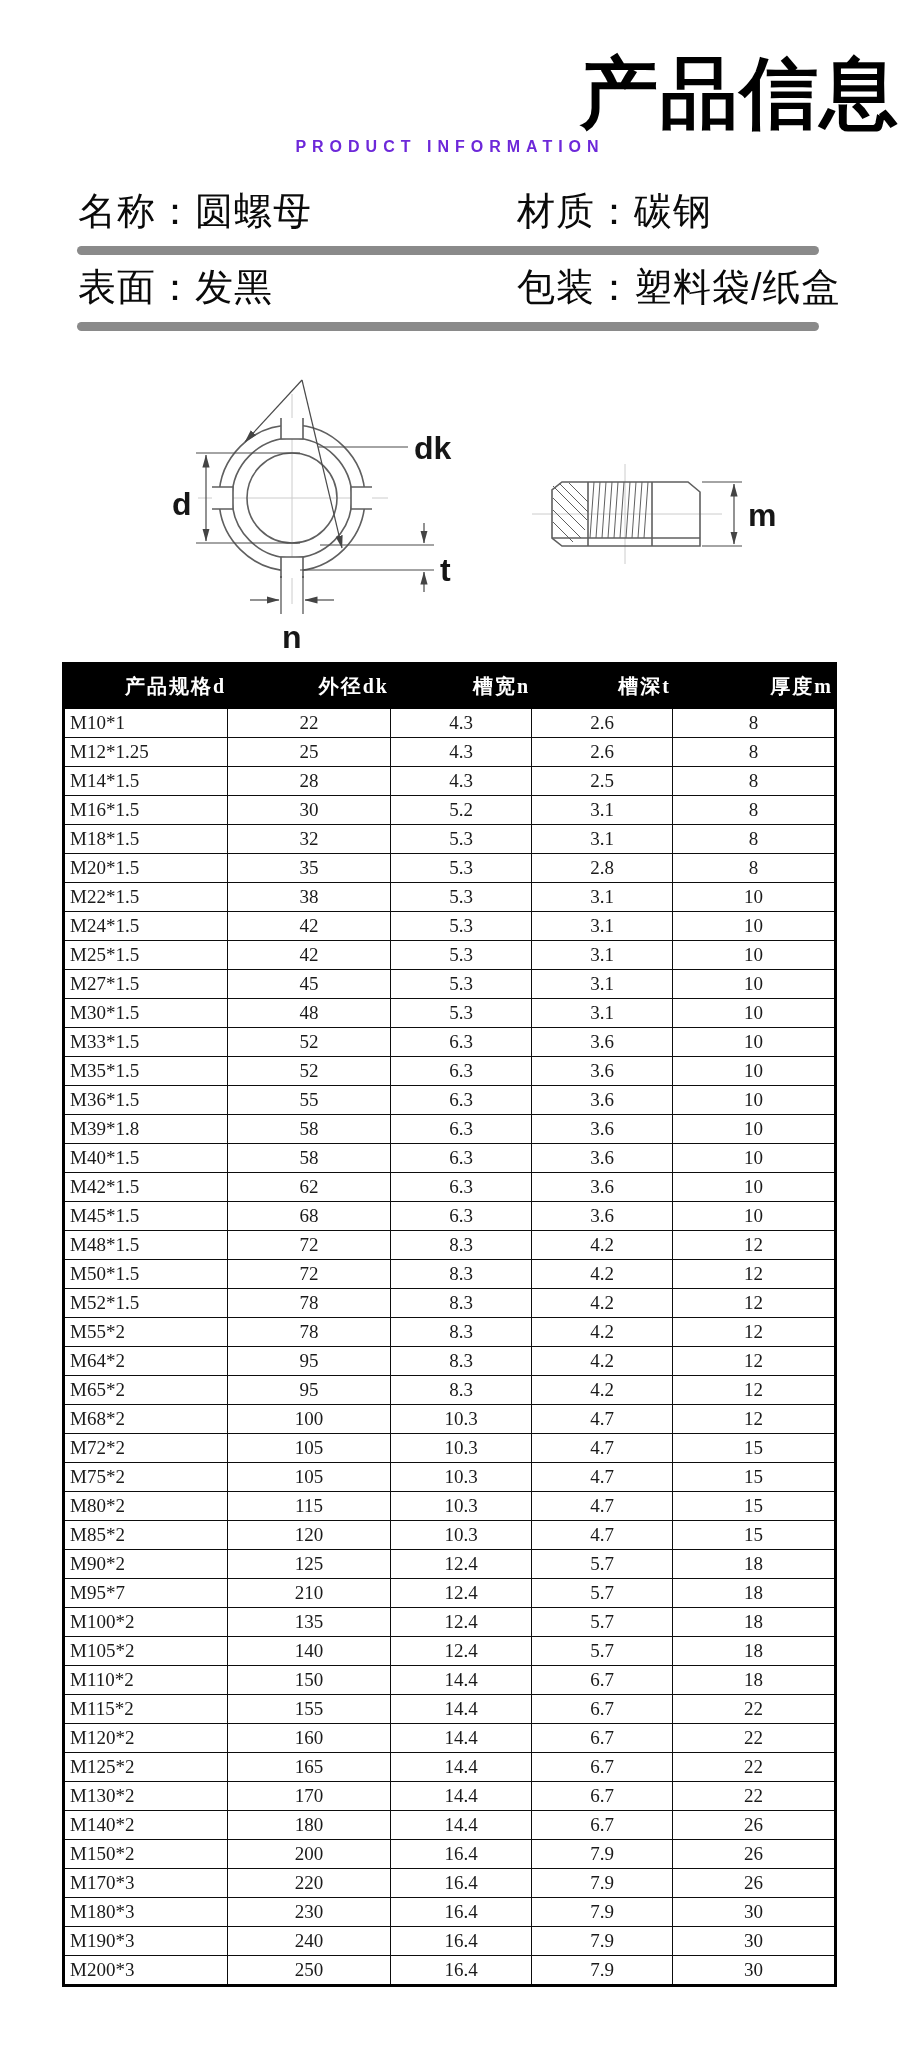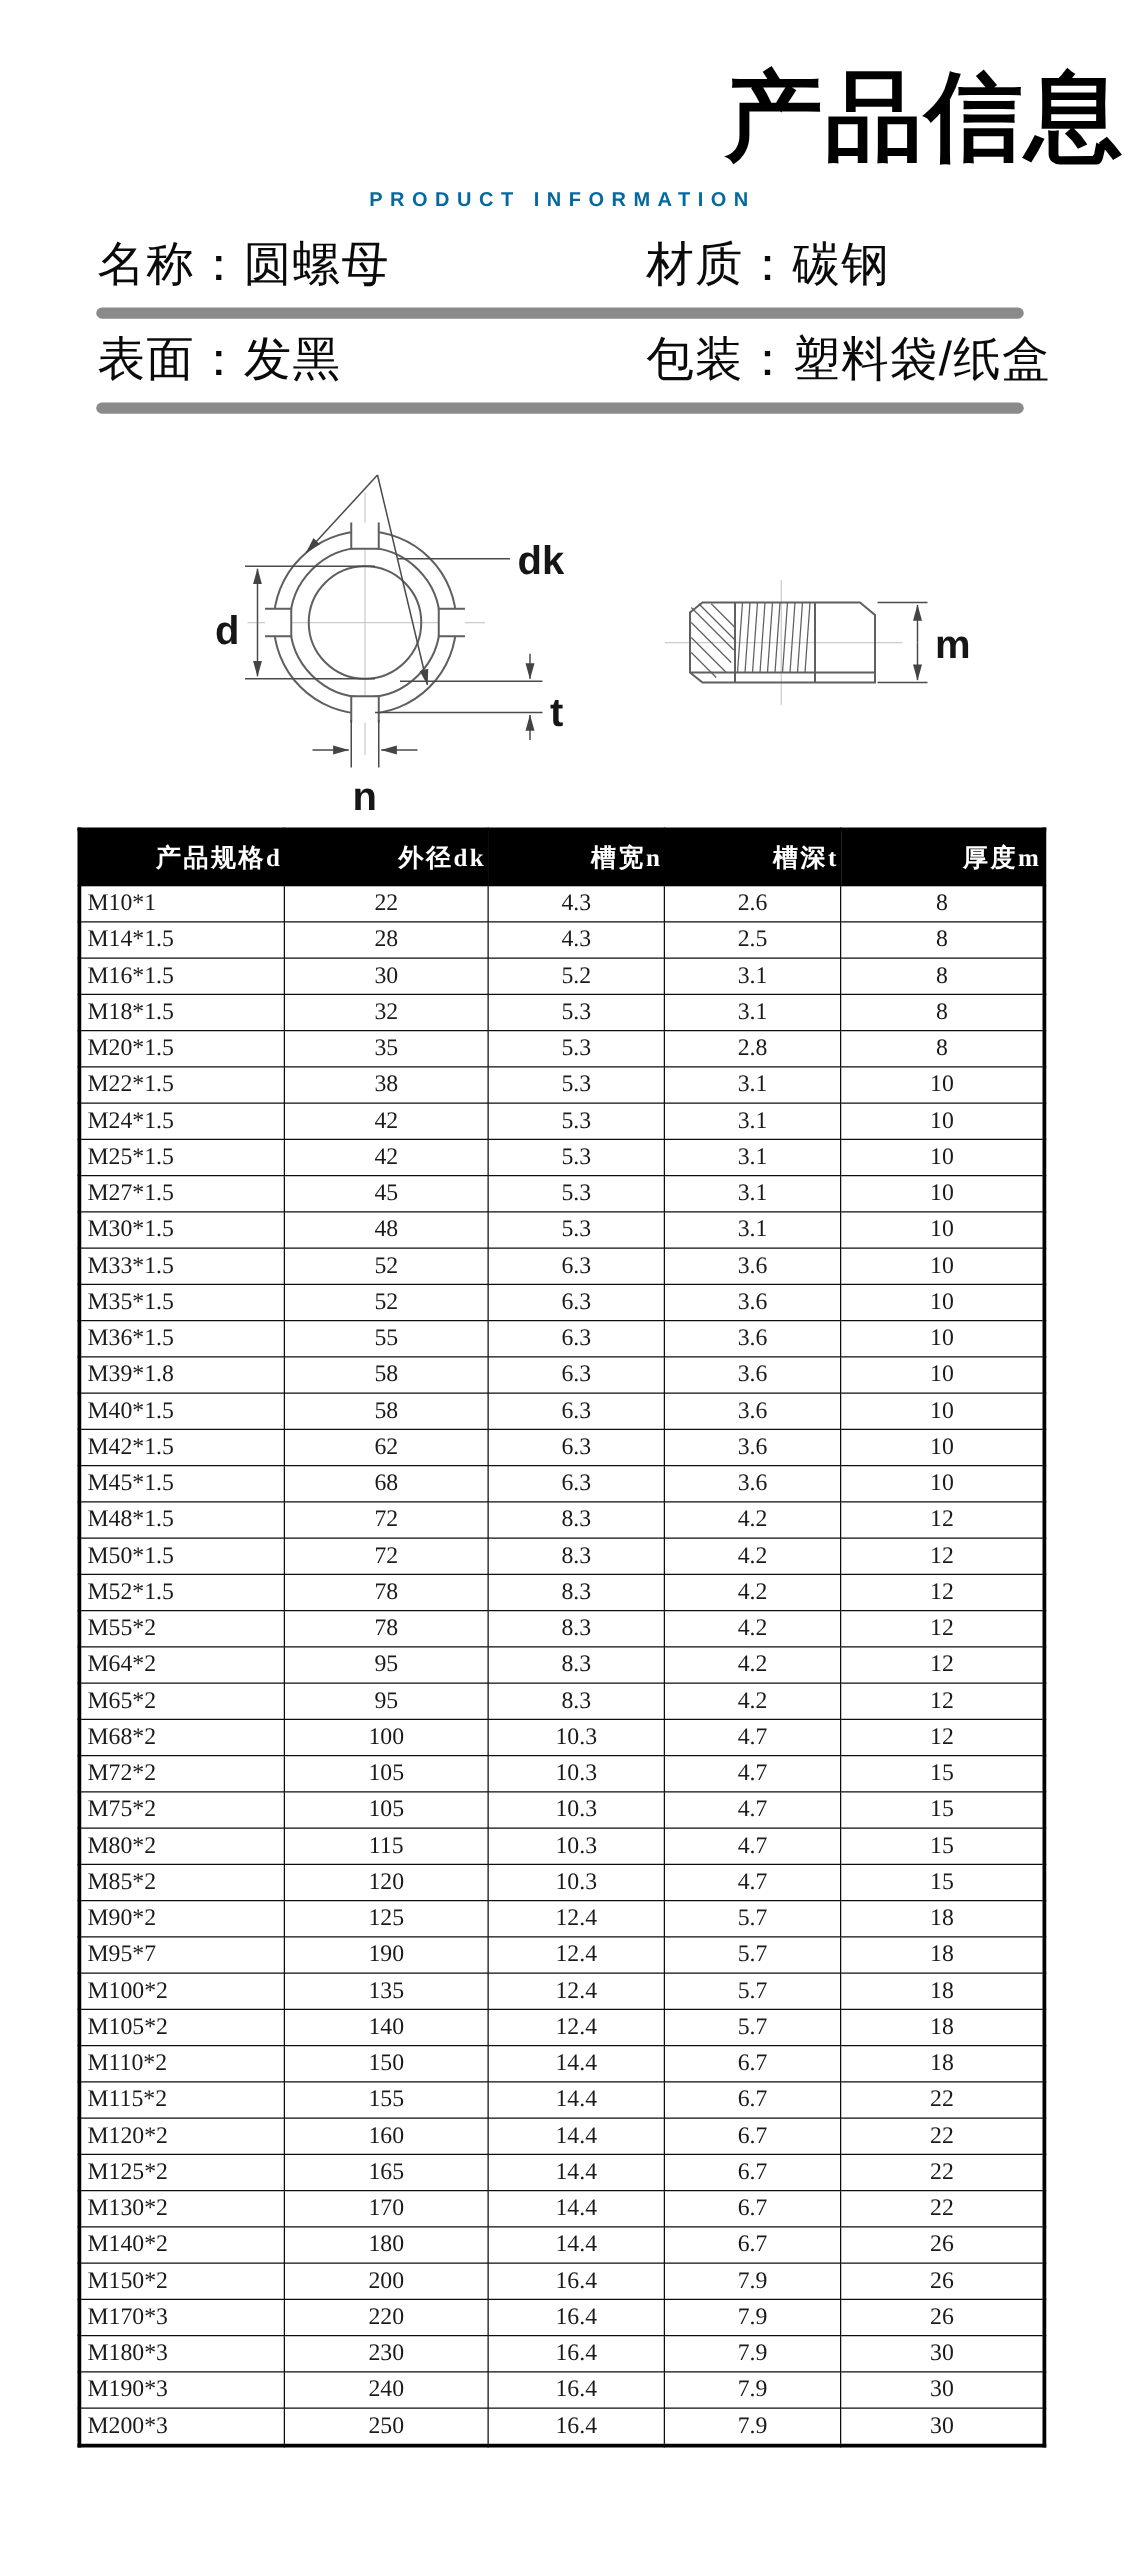--- a/index.html
+++ b/index.html
@@ -1,21 +1,21 @@
 <!DOCTYPE html>
 <html><head>
 <meta charset="utf-8">
 <style>
   html,body{margin:0;padding:0;background:#fff;}
   .page{position:relative;width:900px;height:2046px;background:#ffffff;overflow:hidden;
         font-family:"Liberation Sans","DejaVu Sans",sans-serif;color:#111;}
   .title{position:absolute;top:42px;left:0;width:100%;text-align:right;
          font-size:78px;font-weight:900;color:#000;letter-spacing:2px;}
-  .subtitle{position:absolute;top:152px;left:0;width:100%;text-align:center;
-            font-size:16px;font-weight:700;color:#0369a1;letter-spacing:6px;}
+  .subtitle{position:absolute;top:138px;left:0;width:100%;text-align:center;
+            font-size:16px;font-weight:700;color:#6d28d9;letter-spacing:6px;}
   .info-item{position:absolute;font-size:38px;font-weight:500;color:#0a0a0a;
              letter-spacing:1px;white-space:nowrap;}
   .pos-a{left:78px;top:186px;}
   .pos-b{left:517px;top:186px;}
   .pos-c{left:78px;top:262px;}
   .pos-d{left:517px;top:262px;}
   .divider{position:absolute;left:77px;width:742px;height:9px;background:#8a8a8a;border-radius:5px;}
   .div-1{top:246px;}
   .div-2{top:322px;}
   .diagram{position:absolute;left:0;top:352px;width:900px;height:310px;}
@@ -157,20 +157,27 @@
     </thead>
     <tbody>
         <tr>
           <td class="c-spec">M10*1</td>
           <td>22</td>
           <td>4.3</td>
           <td>2.6</td>
           <td>8</td>
         </tr>
         <tr>
+          <td class="c-spec">M12*1.25</td>
+          <td>25</td>
+          <td>4.3</td>
+          <td>2.6</td>
+          <td>8</td>
+        </tr>
+        <tr>
           <td class="c-spec">M14*1.5</td>
           <td>28</td>
           <td>4.3</td>
           <td>2.5</td>
           <td>8</td>
         </tr>
         <tr>
           <td class="c-spec">M16*1.5</td>
           <td>30</td>
           <td>5.2</td>
@@ -354,21 +361,21 @@
         </tr>
         <tr>
           <td class="c-spec">M90*2</td>
           <td>125</td>
           <td>12.4</td>
           <td>5.7</td>
           <td>18</td>
         </tr>
         <tr>
           <td class="c-spec">M95*7</td>
-          <td>190</td>
+          <td>210</td>
           <td>12.4</td>
           <td>5.7</td>
           <td>18</td>
         </tr>
         <tr>
           <td class="c-spec">M100*2</td>
           <td>135</td>
           <td>12.4</td>
           <td>5.7</td>
           <td>18</td>

